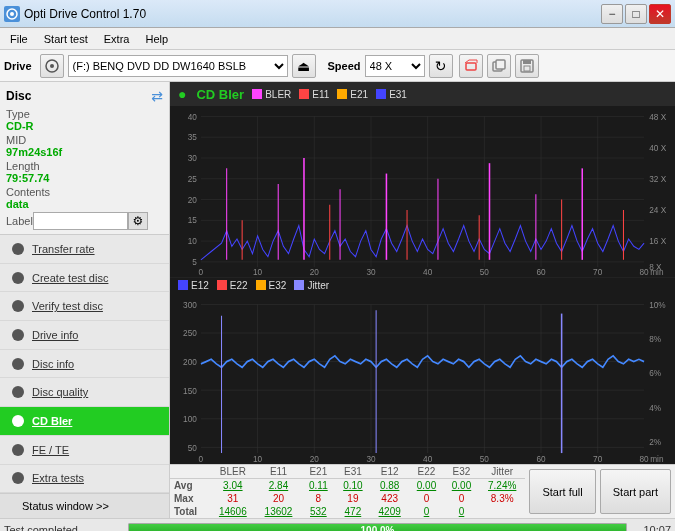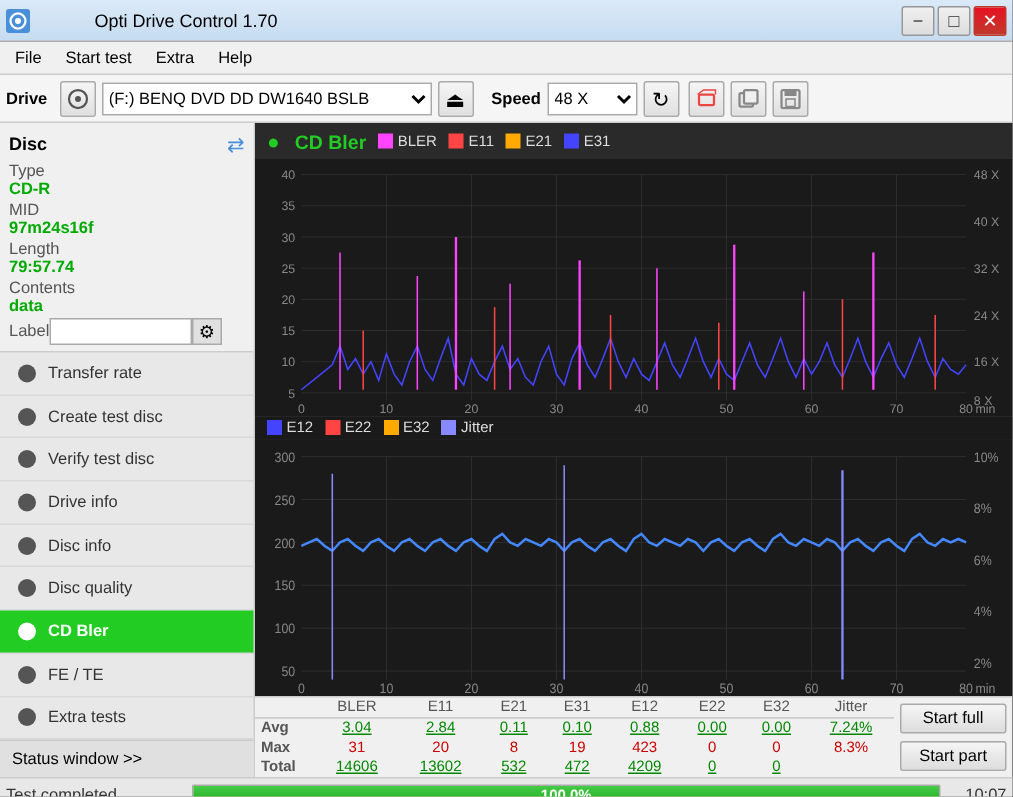--- a/index.html
+++ b/index.html
@@ -10,21 +10,21 @@
       background: linear-gradient(to bottom, #dbe9f8, #c5dcf0);
       height: 28px;
       display: flex;
       align-items: center;
       justify-content: space-between;
       border-bottom: 1px solid #aaa;
       padding: 0 4px;
     }
     .title-bar-left { display: flex; align-items: center; gap: 4px; }
     .title-bar-icon { width: 16px; height: 16px; background: #4a90d9; border-radius: 2px; display: flex; align-items: center; justify-content: center; }
-    .title-bar-title { font-size: 12px; font-weight: normal; color: #000; margin-left: 39px; }
+    .title-bar-title { font-size: 12px; font-weight: normal; color: #000; }
     .title-bar-btns { display: flex; gap: 2px; }
     .title-btn { width: 22px; height: 20px; border: 1px solid #999; border-radius: 2px; cursor: pointer; display: flex; align-items: center; justify-content: center; font-size: 12px; background: linear-gradient(to bottom, #f0f0f0, #ddd); }
     .title-btn.close { background: linear-gradient(to bottom, #e81123, #c0392b); color: white; border-color: #c0392b; }
     .title-btn.minimize { color: #333; }
     .title-btn.maximize { color: #333; }
 
     
     .menu-bar {
       background: #f0f0f0;
       height: 22px;
@@ -110,35 +110,36 @@
     
     .nav-item {
       height: 30px;
       display: flex;
       align-items: center;
       padding: 0 10px;
       cursor: pointer;
       font-size: 11px;
       color: #333;
       border-bottom: 1px solid #d8d8d8;
+      text-decoration: underline;
     }
     .nav-item.active { background: #22cc22; color: white; font-weight: bold; }
     .nav-icon { width: 16px; height: 16px; margin-right: 6px; display: flex; align-items: center; justify-content: center; }
     .nav-circle { width: 12px; height: 12px; border-radius: 50%; background: #555; display: flex; align-items: center; justify-content: center; }
     .nav-circle.active { background: white; }
     .nav-circle-inner { width: 4px; height: 4px; border-radius: 50%; background: #555; }
 
     
     .status-window-btn {
       height: 26px;
       background: #e0e0e0;
       border-top: 1px solid #ccc;
       display: flex;
       align-items: center;
-      padding: 0 8px;
+      padding: 0 22px;
       cursor: pointer;
       font-size: 11px;
       margin-top: auto;
     }
 
     
     .content-area {
       flex: 1;
       background: #2a2a2a;
       display: flex;
@@ -186,21 +187,21 @@
       color: #555;
       font-weight: normal;
       border-bottom: 1px solid #ccc;
     }
     .stats-table td.label { text-align: left; color: #555; font-weight: bold; }
     .stats-table td.green { color: #008800; text-decoration: underline; }
     .stats-table td.red { color: #cc0000; }
 
     .action-btns {
       display: flex;
-      flex-direction: column;
+      flex-direction: row;
       justify-content: space-around;
       padding: 4px;
       gap: 4px;
     }
     .action-btn {
       padding: 3px 12px;
       font-size: 11px;
       border: 1px solid #aaa;
       background: linear-gradient(to bottom, #f5f5f5, #ddd);
       cursor: pointer;

